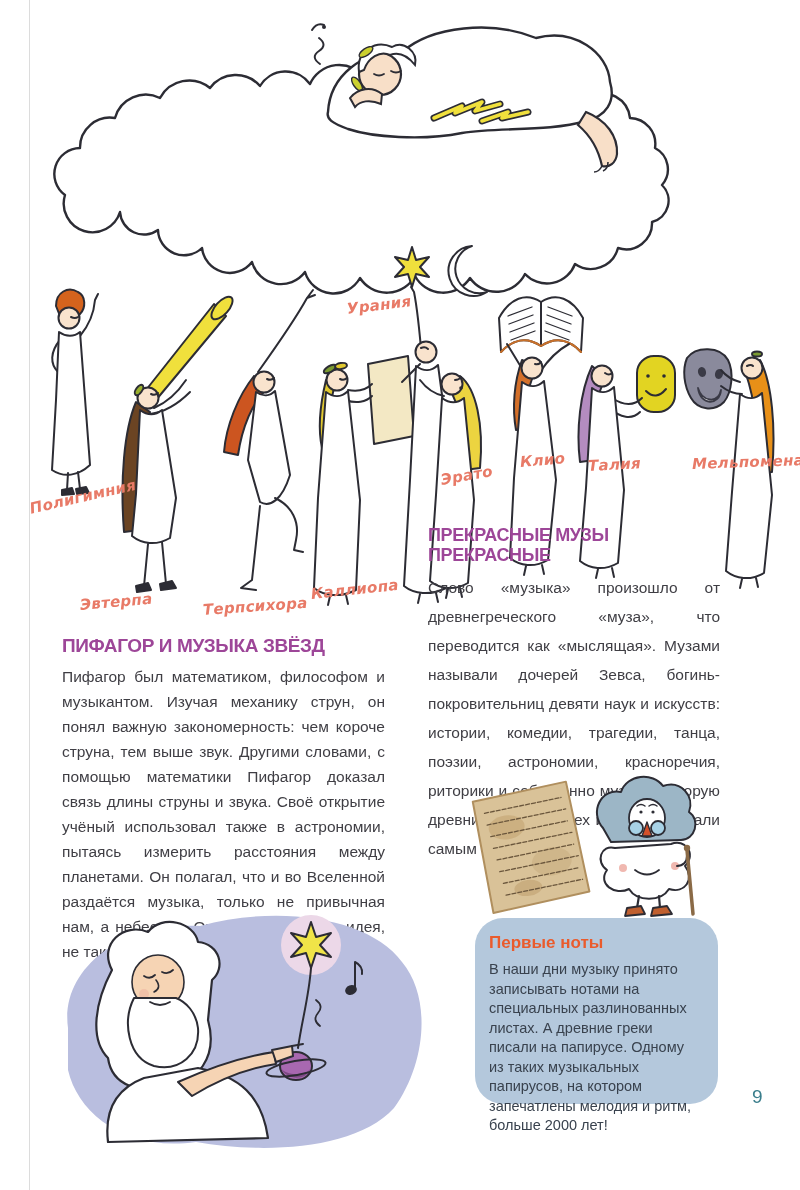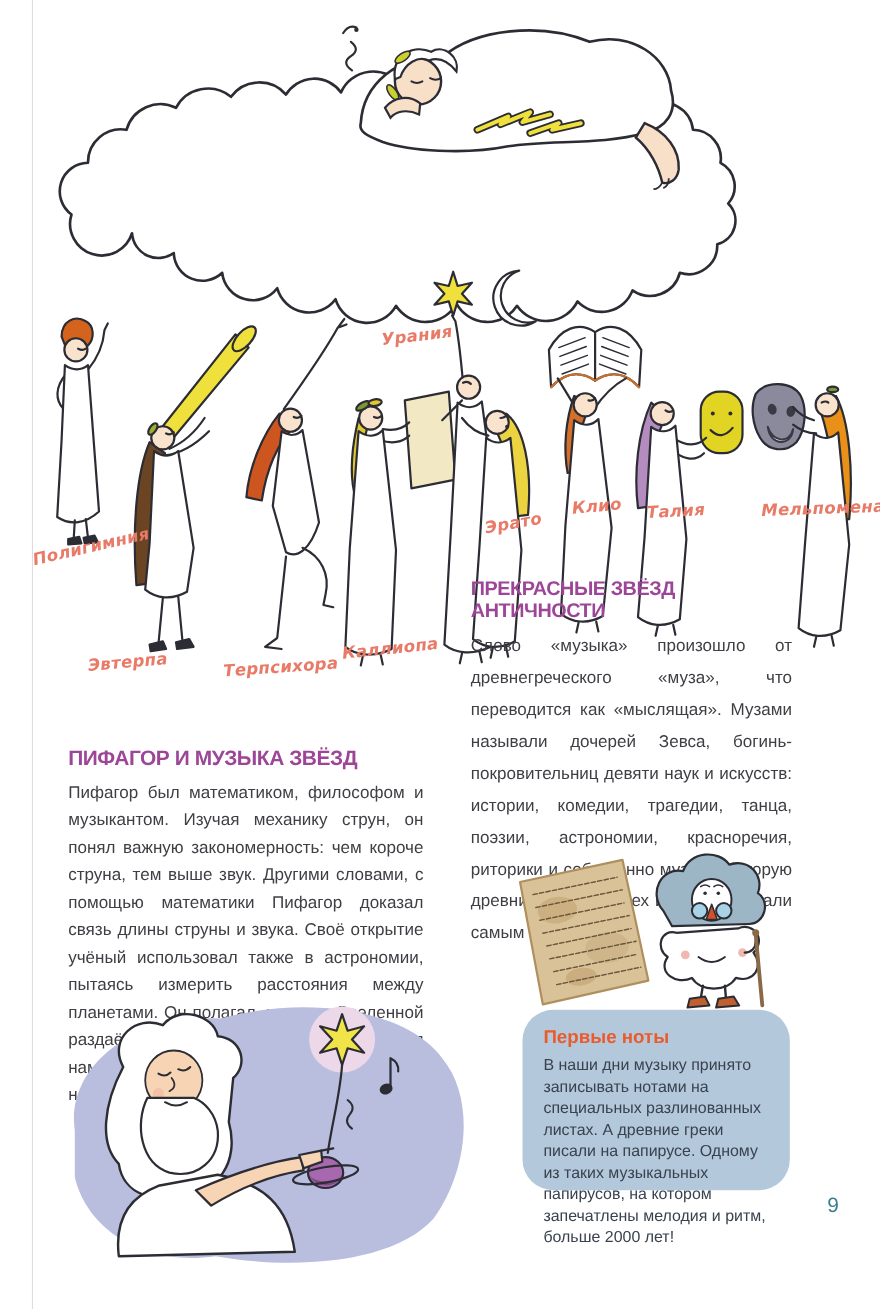--- a/index.html
+++ b/index.html
@@ -14,29 +14,29 @@
     font-family:"Liberation Sans",sans-serif;font-weight:bold;color:#9d4698;
     font-size:19px;letter-spacing:-0.4px;margin:0 0 7px 0;line-height:1.1;
   }
   .body-text{font-size:15.5px;line-height:20px;text-align:justify;margin:0;color:#3f3e44;}
   .cloud-text{position:absolute;left:152px;top:118px;width:426px;}
   .cloud-text .section-heading{font-size:20px;margin-bottom:5px;}
   .cloud-text .body-text{line-height:19px;}
   .col-right{position:absolute;left:428px;top:526px;width:292px;}
   .col-right .section-heading{font-size:18px;}
   .col-right .body-text{line-height:29px;}
-  .col-left{position:absolute;left:62px;top:680px;width:323px;}
+  .col-left{position:absolute;left:62px;top:636px;width:323px;}
   .col-left .body-text{line-height:25px;}
   .muse-label{
     position:absolute;font-family:"DejaVu Sans",sans-serif;font-style:italic;font-weight:bold;
     font-size:15px;color:#e87a67;white-space:nowrap;transform-origin:left center;letter-spacing:.3px;
   }
   .info-box{
-    position:absolute;left:475px;top:918px;width:243px;height:164px;box-sizing:border-box;
-    background:#b4c8dc;border-radius:28px;padding:15px 19px 0 19px;
+    position:absolute;left:475px;top:918px;width:243px;height:186px;box-sizing:border-box;
+    background:#b4c8dc;border-radius:28px;padding:15px 19px 0 14px;
   }
   .info-box-heading{margin:0 0 7px 0;font-size:17px;font-weight:bold;color:#ea5b2c;}
   .info-box-text{margin:0;font-size:14.5px;line-height:19.5px;color:#39424e;text-align:left;}
   .page-number{position:absolute;left:752px;top:1086px;font-size:19px;color:#3a7e8c;}
 </style>
 </head>
 <body>
 
 <div class="page">
 
@@ -205,21 +205,21 @@
   <span class="muse-label" style="left:80px;top:596px;transform:rotate(-5deg);">Эвтерпа</span>
   <span class="muse-label" style="left:203px;top:601px;transform:rotate(-4deg);">Терпсихора</span>
   <span class="muse-label" style="left:311px;top:585px;transform:rotate(-6deg);">Каллиопа</span>
   <span class="muse-label" style="left:347px;top:300px;transform:rotate(-7deg);">Урания</span>
   <span class="muse-label" style="left:441px;top:471px;transform:rotate(-10deg);">Эрато</span>
   <span class="muse-label" style="left:520px;top:453px;transform:rotate(-5deg);">Клио</span>
   <span class="muse-label" style="left:588px;top:457px;transform:rotate(-3deg);">Талия</span>
   <span class="muse-label" style="left:692px;top:455px;transform:rotate(-2deg);">Мельпомена</span>
 
   <div class="col-right">
-    <h2 class="section-heading">ПРЕКРАСНЫЕ ЗВЁЗД АНТИЧНОСТИ</h2>
+    <h2 class="section-heading">ПРЕКРАСНЫЕ МУЗЫ ПРЕКРАСНЫЕ</h2>
     <p class="body-text">Слово «музыка» произошло от древнегреческого «муза», что переводится как «мыслящая». Музами называли дочерей Зевса, богинь-покровительниц девяти наук и искусств: истории, комедии, трагедии, танца, поэзии, астрономии, красноречия, риторики и собственно музыки, которую древние греки из всех искусств считали самым великим.</p>
   </div>
 
   <div class="col-left">
     <h2 class="section-heading">ПИФАГОР И МУЗЫКА ЗВЁЗД</h2>
     <p class="body-text">Пифагор был математиком, философом и музыкантом. Изучая механику струн, он понял важную закономерность: чем короче струна, тем выше звук. Другими словами, с помощью математики Пифагор доказал связь длины струны и звука. Своё открытие учёный использовал также в астрономии, пытаясь измерить расстояния между планетами. Он полагал, что и во Вселенной раздаётся музыка, только не привычная нам, а небесная. Очень романтичная идея, не так ли?</p>
   </div>
 
   <svg class="illu" style="left:50px;top:900px;" width="380" height="260" viewBox="0 0 380 260" fill="none" stroke-linecap="round" stroke-linejoin="round">
     <path d="M18,128 C10,70 70,22 150,26 C230,4 320,18 352,62 C382,98 376,164 344,208 C306,250 214,254 146,242 C76,252 28,214 18,170 Z" fill="#b9bedf"></path>

